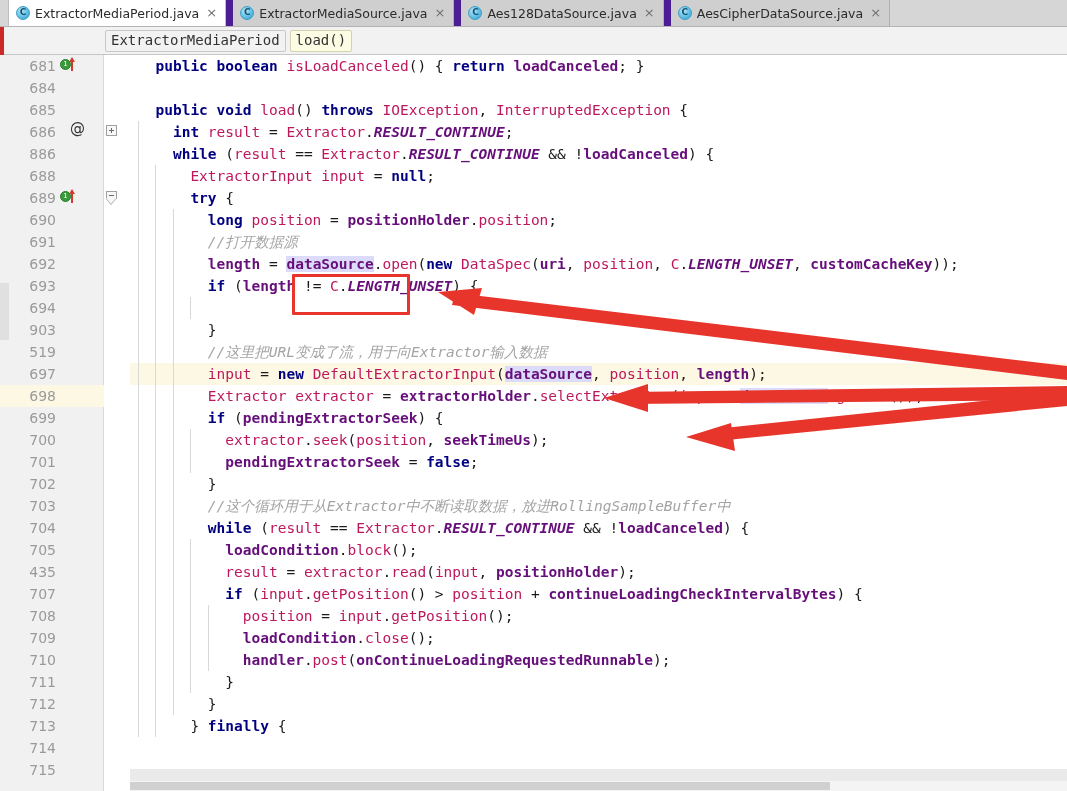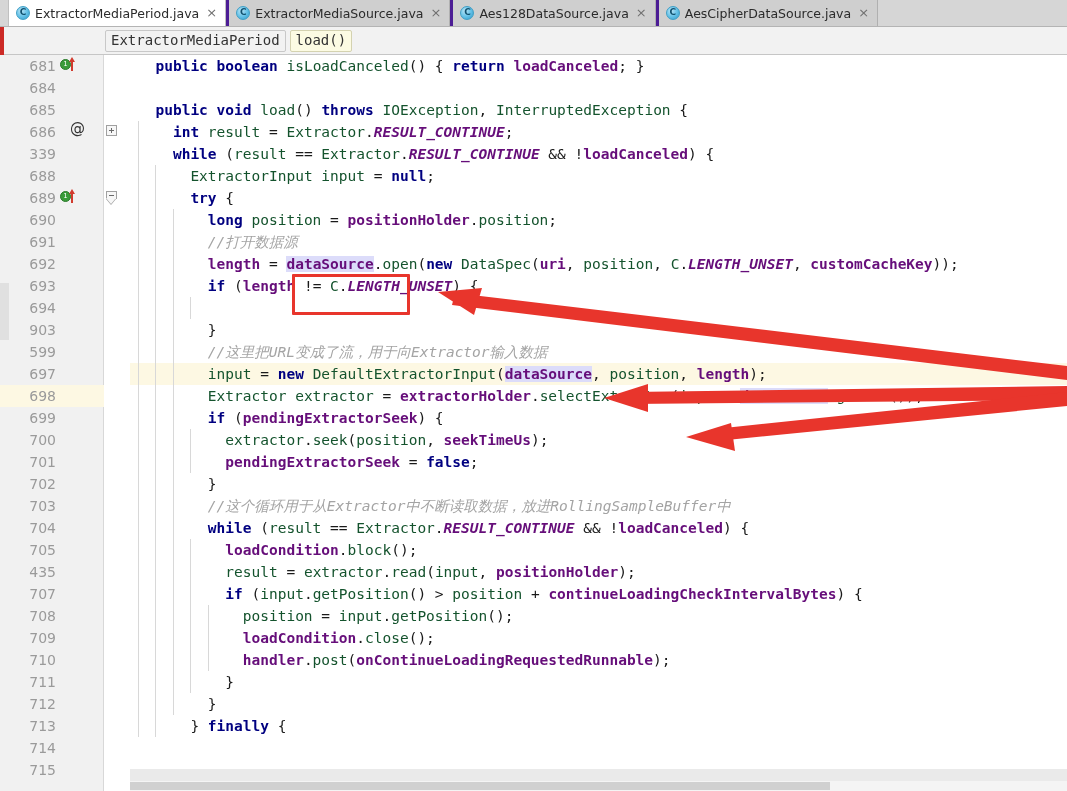--- a/index.html
+++ b/index.html
@@ -31,21 +31,21 @@
     position: relative;
     height: 26px;
     display: flex;
     align-items: center;
     padding: 0 8px 0 7px;
     box-sizing: border-box;
     font-size: 12.5px;
     color: #2b2b2b;
     background: #cfcfcf;
     border-right: 1px solid #b0b0b0;
-    border-left: 3px solid #4c1d95;
+    border-left: 7px solid #4c1d95;
     white-space: nowrap;
     cursor: default;
   }
   .tab.active {
     background: #ffffff;
     border-left: 1px solid #c0c0c0;
     border-right: 1px solid #c0c0c0;
   }
   .tab .tlabel { margin: 0 7px 0 5px; font-family: "DejaVu Sans", sans-serif; }
   .tab .tclose {
@@ -178,21 +178,21 @@
     letter-spacing: 0px;
   }
 
   
   .kw   { color: #000080; font-weight: bold; }
   .plain{ color: #1a1a1a; }
   .fld  { color: #660e7a; font-weight: bold; }
   .stat { color: #660e7a; font-weight: bold; font-style: italic; }
   .anno { color: #808000; }
   .cmt  { color: #a4a4a4; font-style: italic; }
-  .ident{ color: #14532d; }
+  .ident{ color: #be185d; }
   .occ  { background: #dcdcfa; }
 
   
   .iguide {
     position: absolute;
     top: 0;
     width: 1px;
     height: 22px;
     background: #d8d8d8;
   }
@@ -382,30 +382,30 @@
     <div class="gutter"></div>
     <div class="gutter-inner-line"></div>
     <div class="fold-strip"></div>
     <div class="left-nub"></div>
 
     <div id="lnums" style="position:absolute;left:0;top:0;width:104px;">
         <div class="row"><div class="lnum">681</div></div>
         <div class="row"><div class="lnum">684</div></div>
         <div class="row"><div class="lnum">685</div></div>
         <div class="row"><div class="lnum">686</div></div>
-        <div class="row"><div class="lnum">339</div></div>
+        <div class="row"><div class="lnum">886</div></div>
         <div class="row"><div class="lnum">688</div></div>
         <div class="row"><div class="lnum">689</div></div>
         <div class="row"><div class="lnum">690</div></div>
         <div class="row"><div class="lnum">691</div></div>
         <div class="row"><div class="lnum">692</div></div>
         <div class="row"><div class="lnum">693</div></div>
         <div class="row"><div class="lnum">694</div></div>
         <div class="row"><div class="lnum">903</div></div>
-        <div class="row"><div class="lnum">599</div></div>
+        <div class="row"><div class="lnum">519</div></div>
         <div class="row"><div class="lnum">697</div></div>
         <div class="row hl"><div class="lnum">698</div></div>
         <div class="row"><div class="lnum">699</div></div>
         <div class="row"><div class="lnum">700</div></div>
         <div class="row"><div class="lnum">701</div></div>
         <div class="row"><div class="lnum">702</div></div>
         <div class="row"><div class="lnum">703</div></div>
         <div class="row"><div class="lnum">704</div></div>
         <div class="row"><div class="lnum">705</div></div>
         <div class="row"><div class="lnum">435</div></div>

